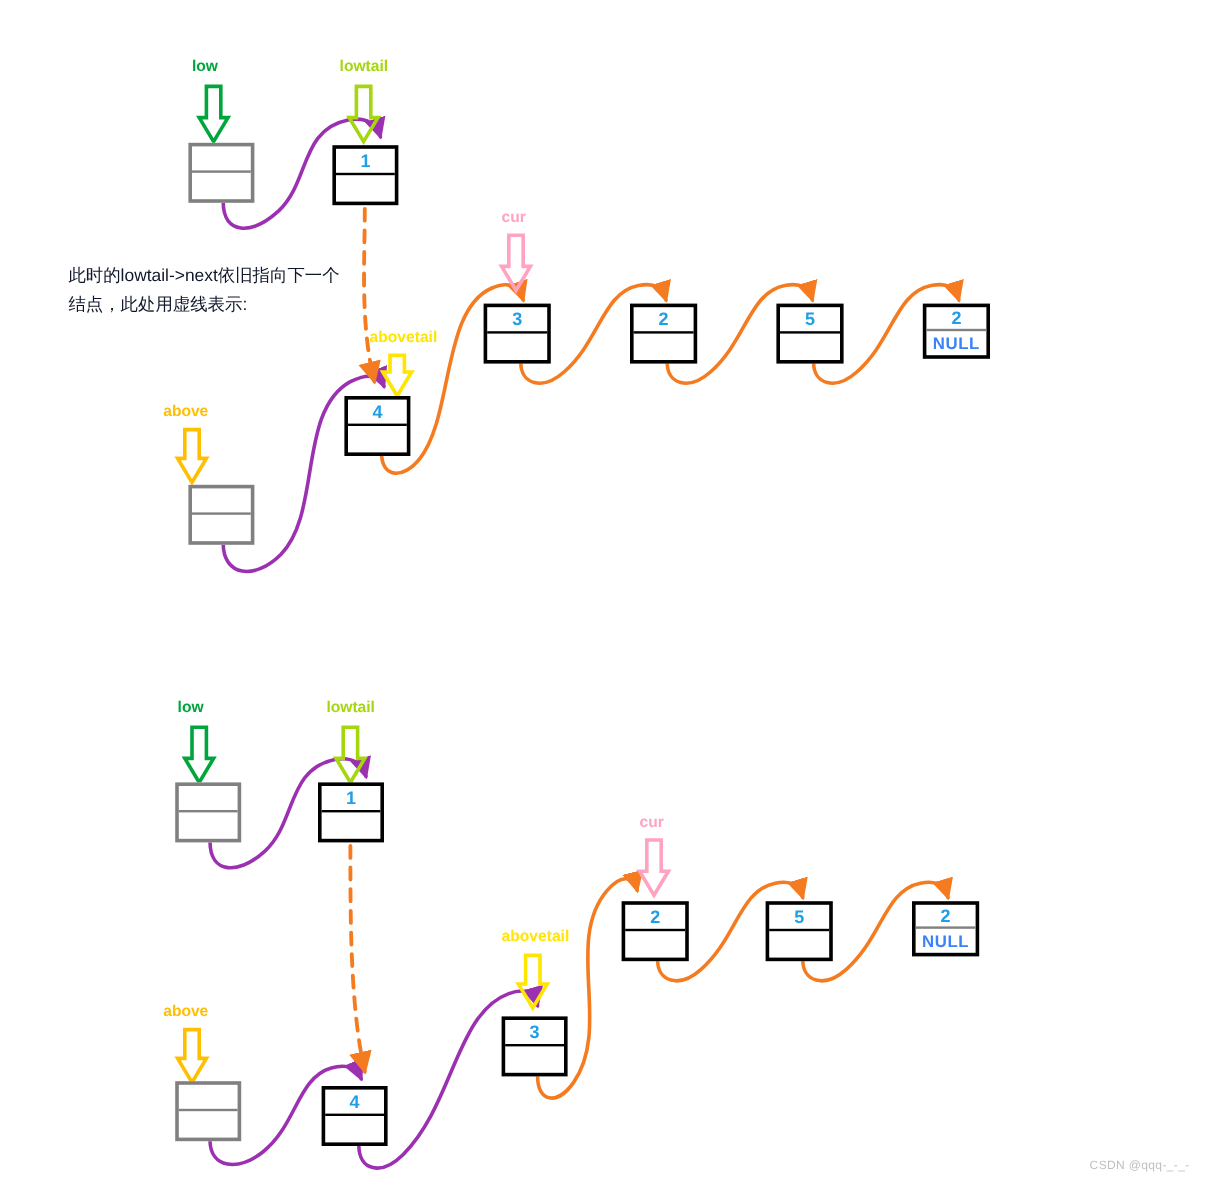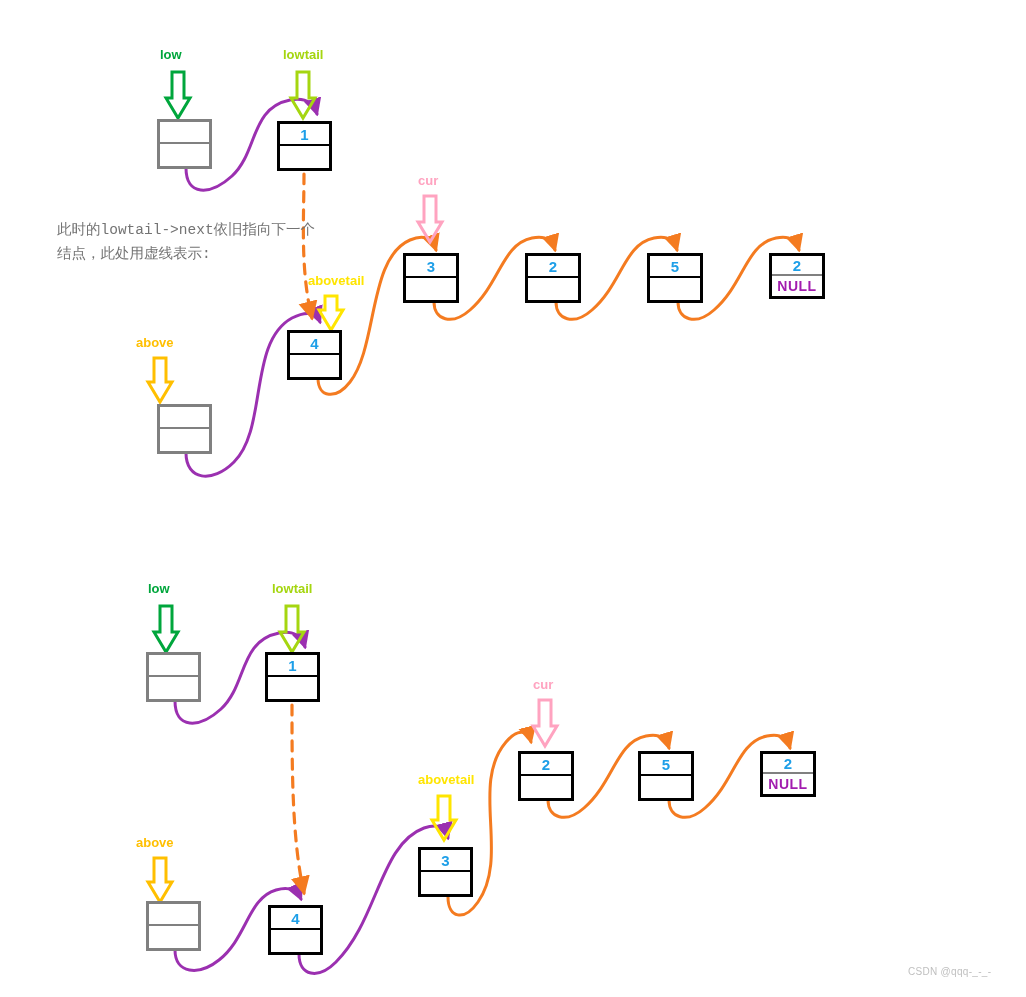--- a/index.html
+++ b/index.html
@@ -22,28 +22,28 @@
   .node.black .cell.top .val{color:#1e9fe8;}
 
   
   .node.gray{border:3px solid #808080;}
   .node.gray .cell.top{border-bottom:2px solid #808080;}
 
   
   .node.nullnode{border:3px solid #000000;}
   .node.nullnode .cell.top{border-bottom:2px solid #808080;}
   .node.nullnode .cell.top .val{color:#1e9fe8;}
-  .node.nullnode .cell.bot .val{color:#a21caf;font-size:14px;letter-spacing:0.5px;}
+  .node.nullnode .cell.bot .val{color:#3b82f6;font-size:14px;letter-spacing:0.5px;}
 
   
   .ptr{position:absolute;font-weight:bold;font-size:13px;white-space:nowrap;line-height:1;}
 
   
-  .note{position:absolute;color:#737373;font-size:14.5px;line-height:24px;
-        font-family:Liberation Mono, monospace;white-space:pre;}
+  .note{position:absolute;color:#0f172a;font-size:14.5px;line-height:24px;
+        font-family:Liberation Sans, sans-serif;white-space:pre;}
 
   
   .watermark{position:absolute;color:#bfbfbf;font-size:10px;letter-spacing:0.3px;}
 </style>
 </head>
 <body>
 
 <div id="canvas">
 
   <svg class="layer-svg" viewBox="0 0 1026 997" xmlns="http://www.w3.org/2000/svg">

